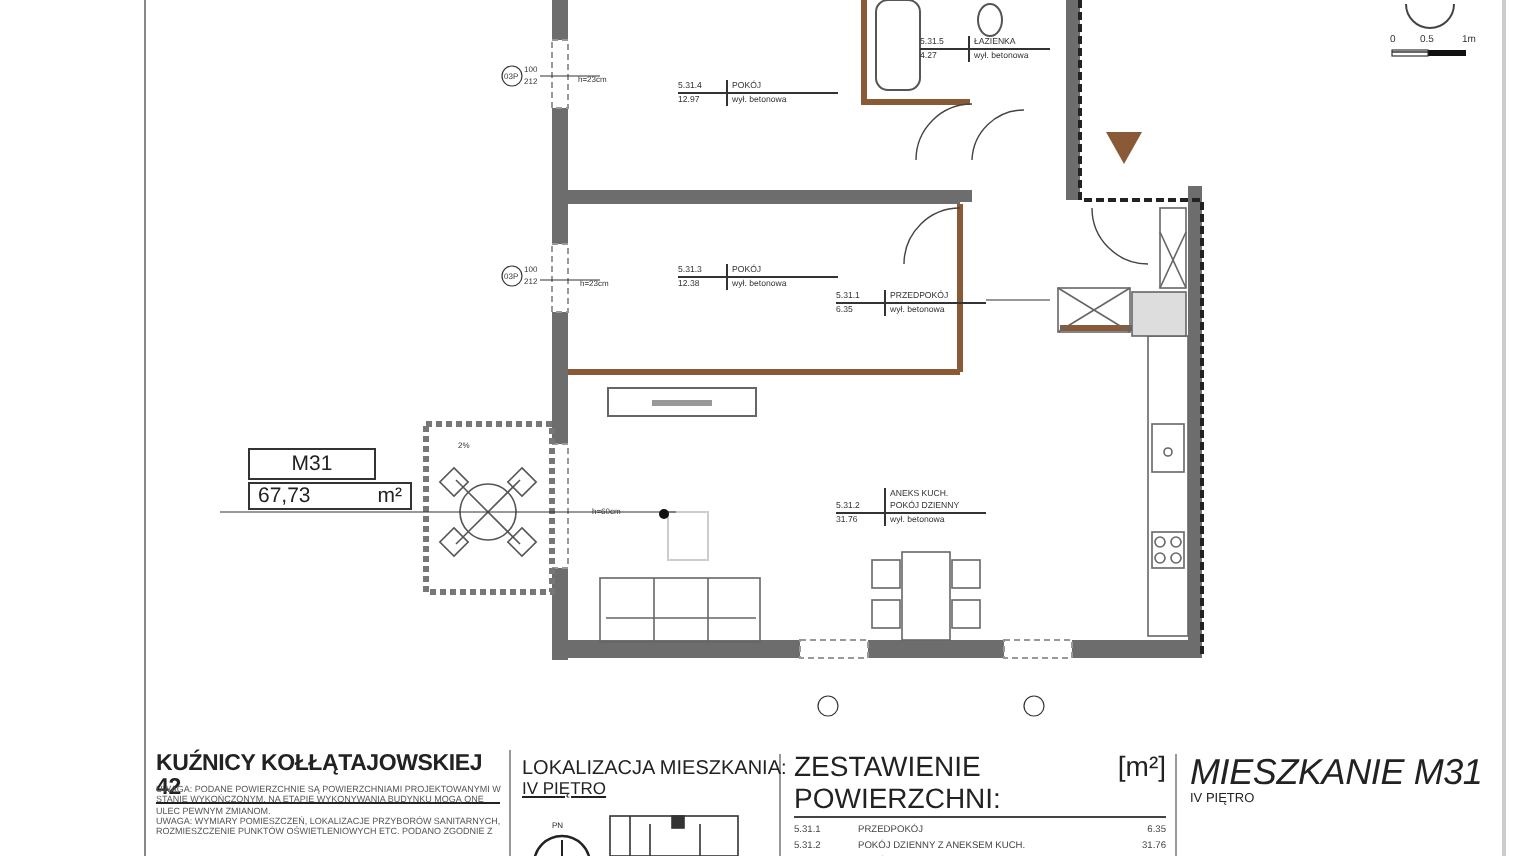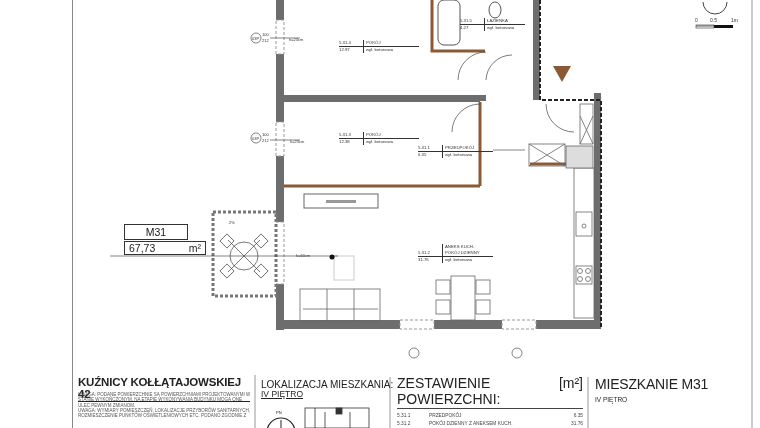--- a/index.html
+++ b/index.html
@@ -12,21 +12,21 @@
   .addr{left:78px;top:376px;width:172px;font-weight:bold;font-size:11.5px;border-bottom:1px solid #222;padding-bottom:1px;letter-spacing:-0.2px;}
   .note{left:78px;top:392px;width:175px;font-size:4.5px;line-height:5.3px;color:#555;text-transform:uppercase;}
   .loc-title{left:261px;top:379px;font-size:10px;}
   .loc-floor{left:261px;top:389px;font-size:8.5px;text-decoration:underline;}
   .tbl{left:397px;top:375px;width:186px;}
   .tbl-h{display:flex;justify-content:space-between;font-size:14px;border-bottom:1px solid #444;padding-bottom:1px;}
   .tbl-row{display:flex;font-size:4.8px;color:#444;height:7.8px;align-items:center;text-transform:uppercase;}
   .tbl-row .c1{width:32px;}
   .tbl-row .c2{flex:1;}
   .tbl-row .c3{width:25px;text-align:right;}
-  .apt-title{left:595px;top:376px;font-size:14px;letter-spacing:-0.2px;}
+  .apt-title{left:595px;top:376px;font-size:18px;letter-spacing:-0.2px;font-style:italic;}
   .apt-floor{left:595px;top:396px;font-size:6.5px;}
   .label-box{position:absolute;border:1px solid #333;background:#fff;font-size:10.5px;display:flex;align-items:center;}
   .room-lbl{position:absolute;font-size:4.3px;color:#333;line-height:6px;}
   .room-lbl .row{display:flex;}
   .room-lbl .num{width:24px;}
   .room-lbl .name{border-left:1px solid #333;padding-left:2px;}
   .scale-t{position:absolute;font-size:5px;color:#333;}
 </style>
 </head>
 <body>

